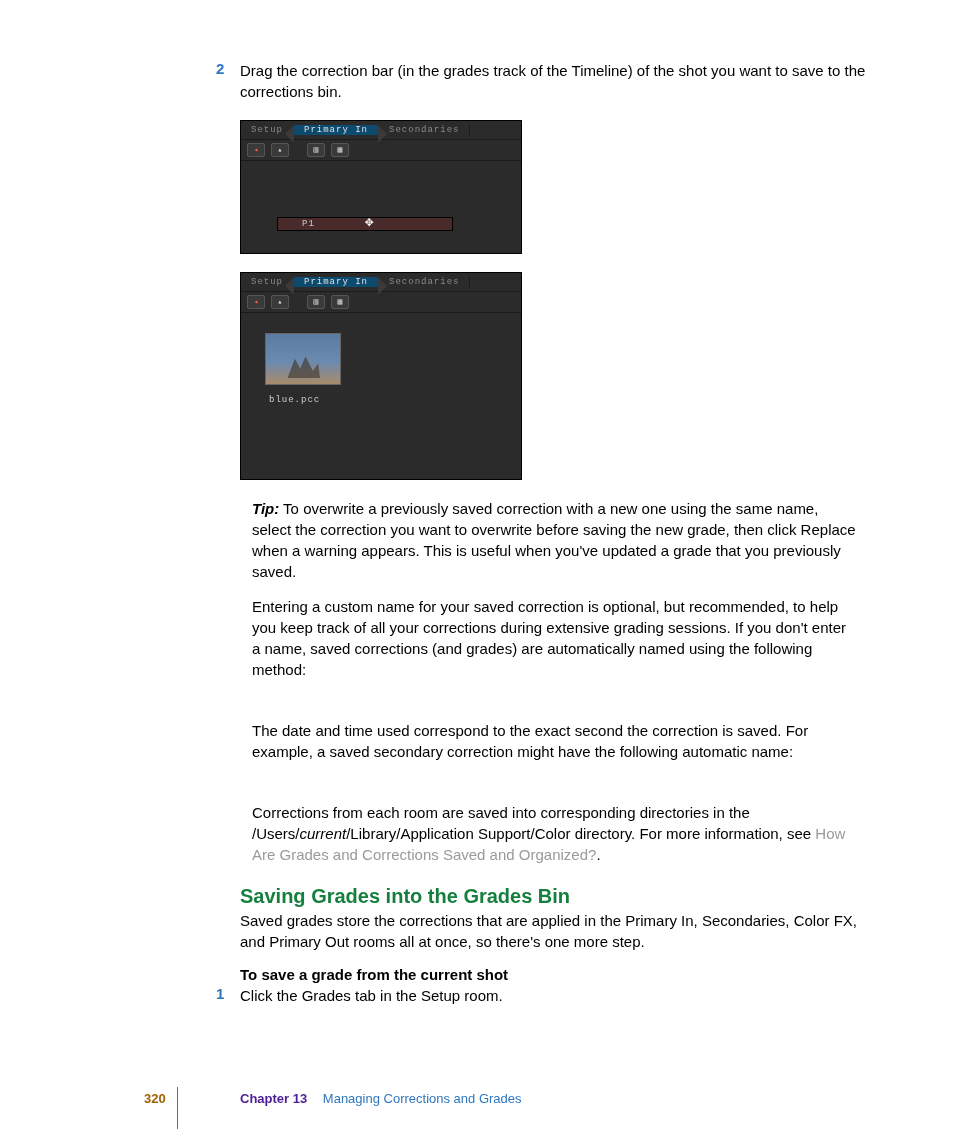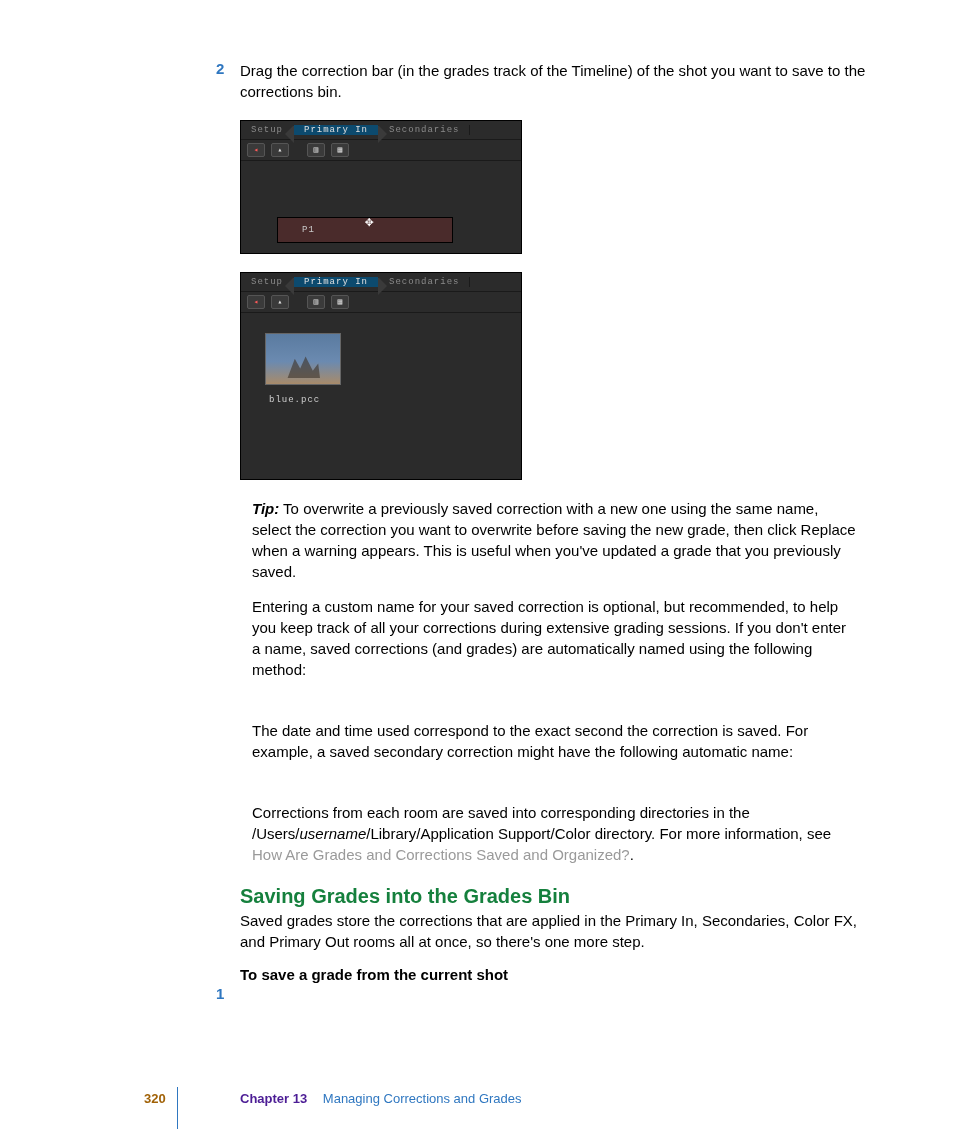--- a/index.html
+++ b/index.html
@@ -133,21 +133,21 @@
   .tbtn.wht { color: #ddd; font-size: 8px; line-height: 1; }
   .shot-body {
     position: relative;
   }
   .shot1-body { height: 92px; }
   .corr-bar {
     position: absolute;
     top: 56px;
     left: 36px;
     width: 176px;
-    height: 26px;
+    height: 14px;
     background: #4a2b2b;
     border: 1px solid #000;
     display: flex;
     align-items: center;
     padding-left: 24px;
     box-sizing: border-box;
     font-size: 9px;
     color: #c9c9c9;
     letter-spacing: 1px;
     text-align: right;
@@ -283,30 +283,31 @@
 
     <div class="para">
       <span class="tip-label">Tip:</span><span>  To overwrite a previously saved correction with a new one using the same name, select the correction you want to overwrite before saving the new grade, then click Replace when a warning appears. This is useful when you've updated a grade that you previously saved.</span>
     </div>
 
     <div class="para">Entering a custom name for your saved correction is optional, but recommended, to help you keep track of all your corrections during extensive grading sessions. If you don't enter a name, saved corrections (and grades) are automatically named using the following method:</div>
 
     <div class="para" style="margin-top:40px">The date and time used correspond to the exact second the correction is saved. For example, a saved secondary correction might have the following automatic name:</div>
 
     <div class="para" style="margin-top:40px">
-      <span>Corrections from each room are saved into corresponding directories in the /Users/</span><span class="path-italic">username</span><span>/Library/Application Support/Color directory. For more information, see </span><span class="link-gray">How Are Grades and Corrections Saved and Organized?</span><span>.</span>
+      <span>Corrections from each room are saved into corresponding directories in the /Users/</span><span class="path-italic">current</span><span>/Library/Application Support/Color directory. For more information, see </span><span class="link-gray">How Are Grades and Corrections Saved and Organized?</span><span>.</span>
     </div>
 
     <h2 class="section">Saving Grades into the Grades Bin</h2>
     <div class="body-text">Saved grades store the corrections that are applied in the Primary In, Secondaries, Color FX, and Primary Out rooms all at once, so there's one more step.</div>
 
     <div class="bold-lead">To save a grade from the current shot</div>
 
     <div class="step" style="margin-top:2px">
       <span class="step-num">1</span>
+      <span class="body-text">Click the Grades tab in the Setup room.</span>
     </div>
 
   </div>
 
   <div class="footer">
     <div class="footer-line"></div>
     <div class="footer-page">320</div>
     <div class="footer-chapter">
       <span class="chap-label">Chapter 13</span>
       <span class="chap-title">Managing Corrections and Grades</span>

